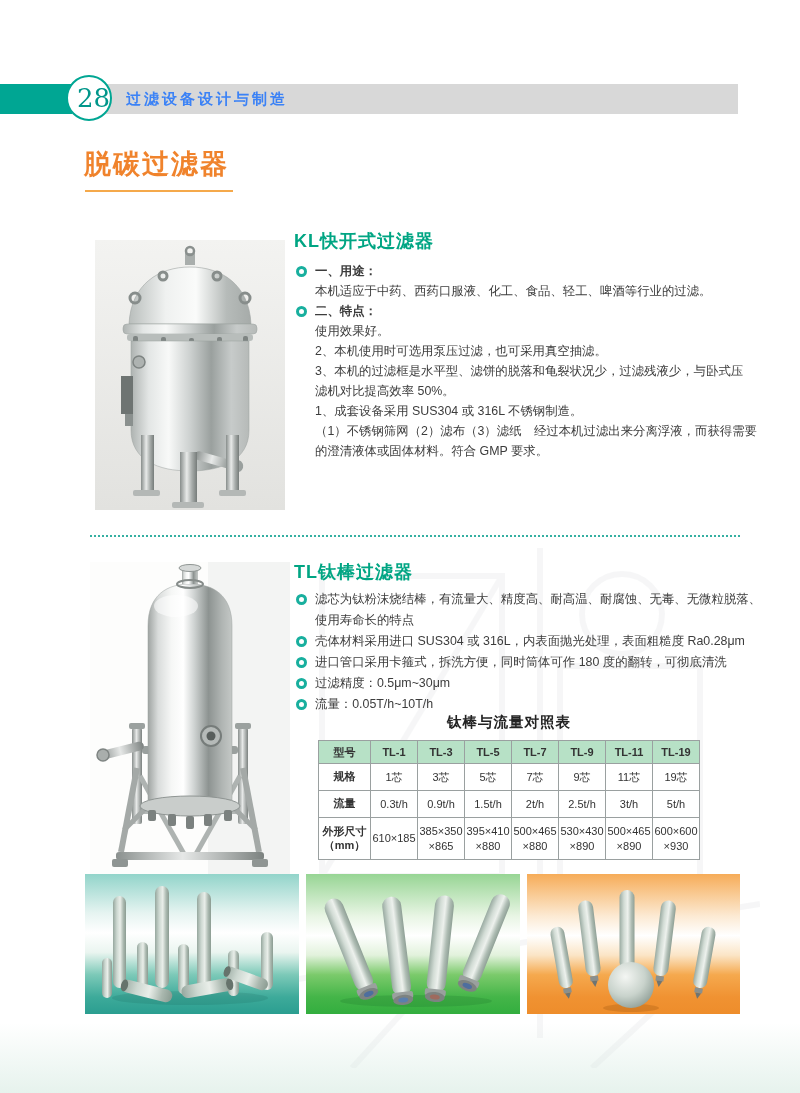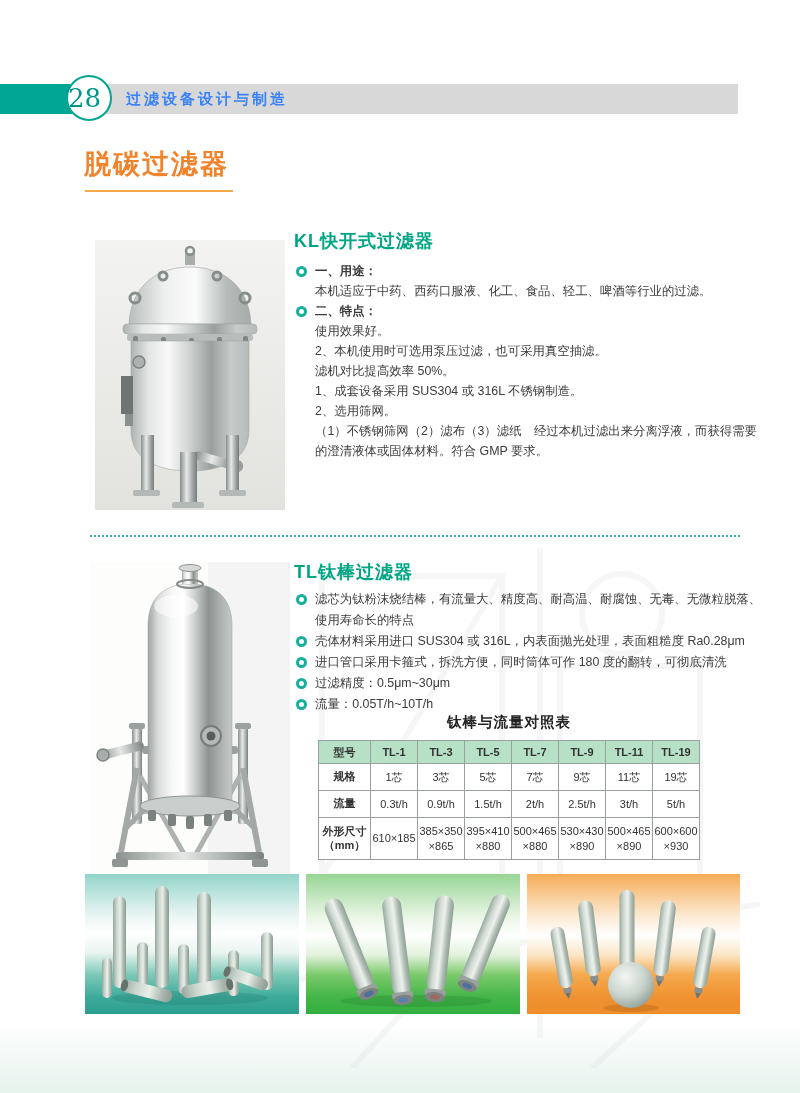--- a/index.html
+++ b/index.html
@@ -11,21 +11,21 @@
   .watermark{position:absolute;left:292px;top:548px;width:468px;height:520px;z-index:0;opacity:.055;}
   .bottom-tint{position:absolute;left:0;bottom:0;width:100%;height:70px;z-index:0;
     background:linear-gradient(to top, rgba(210,232,222,.55), rgba(255,255,255,0));}
   
   .header-teal{position:absolute;left:0;top:84px;width:72px;height:30px;background:#00A693;z-index:1;}
   .header-gray{position:absolute;left:72px;top:84px;width:666px;height:30px;background:#D8D8D8;z-index:1;}
   .header-title{position:absolute;left:126px;top:84px;height:30px;line-height:30px;z-index:2;
     font-size:15px;font-weight:bold;color:#3b82f6;letter-spacing:3px;}
   .page-badge{box-sizing:border-box;position:absolute;left:66px;top:75px;width:46px;height:46px;
     border-radius:50%;background:#ffffff;border:2px solid #00A693;z-index:2;
-    display:flex;align-items:center;justify-content:flex-start;
+    display:flex;align-items:center;justify-content:flex-end;
     font-family:"DejaVu Serif","Liberation Serif",serif;font-size:26px;color:#00968A;}
   
   .page-title{position:absolute;left:84px;top:146px;z-index:1;font-size:27px;font-weight:bold;
     color:#F0832C;letter-spacing:2px;}
   .title-underline{position:absolute;left:85px;top:190px;width:148px;height:2px;background:#F5A94B;z-index:1;}
   
   .section-heading{position:absolute;z-index:1;font-size:18px;font-weight:bold;color:#00A583;letter-spacing:1px;}
   .kl-heading{left:294px;top:229px;}
   .tl-heading{left:294px;top:560px;}
   
@@ -165,27 +165,27 @@
         <span class="ring"></span>
         <span class="b">二、特点：</span>
       </div>
     <div class="txt-line plain">
         <span>使用效果好。</span>
       </div>
     <div class="txt-line plain">
         <span>2、本机使用时可选用泵压过滤，也可采用真空抽滤。</span>
       </div>
     <div class="txt-line plain">
+        <span>3、本机的过滤框是水平型、滤饼的脱落和龟裂状况少，过滤残液少，与卧式压</span>
+      </div>
+    <div class="txt-line plain">
         <span>滤机对比提高效率 50%。</span>
       </div>
     <div class="txt-line plain">
         <span>1、成套设备采用 SUS304 或 316L 不锈钢制造。</span>
-      </div>
-    <div class="txt-line plain">
-        <span>2、选用筛网。</span>
       </div>
     <div class="txt-line plain">
         <span>（1）不锈钢筛网（2）滤布（3）滤纸　经过本机过滤出来分离浮液，而获得需要</span>
       </div>
     <div class="txt-line plain">
         <span>的澄清液体或固体材料。符合 GMP 要求。</span>
       </div>
   </div>
 
   <div class="divider"></div>

